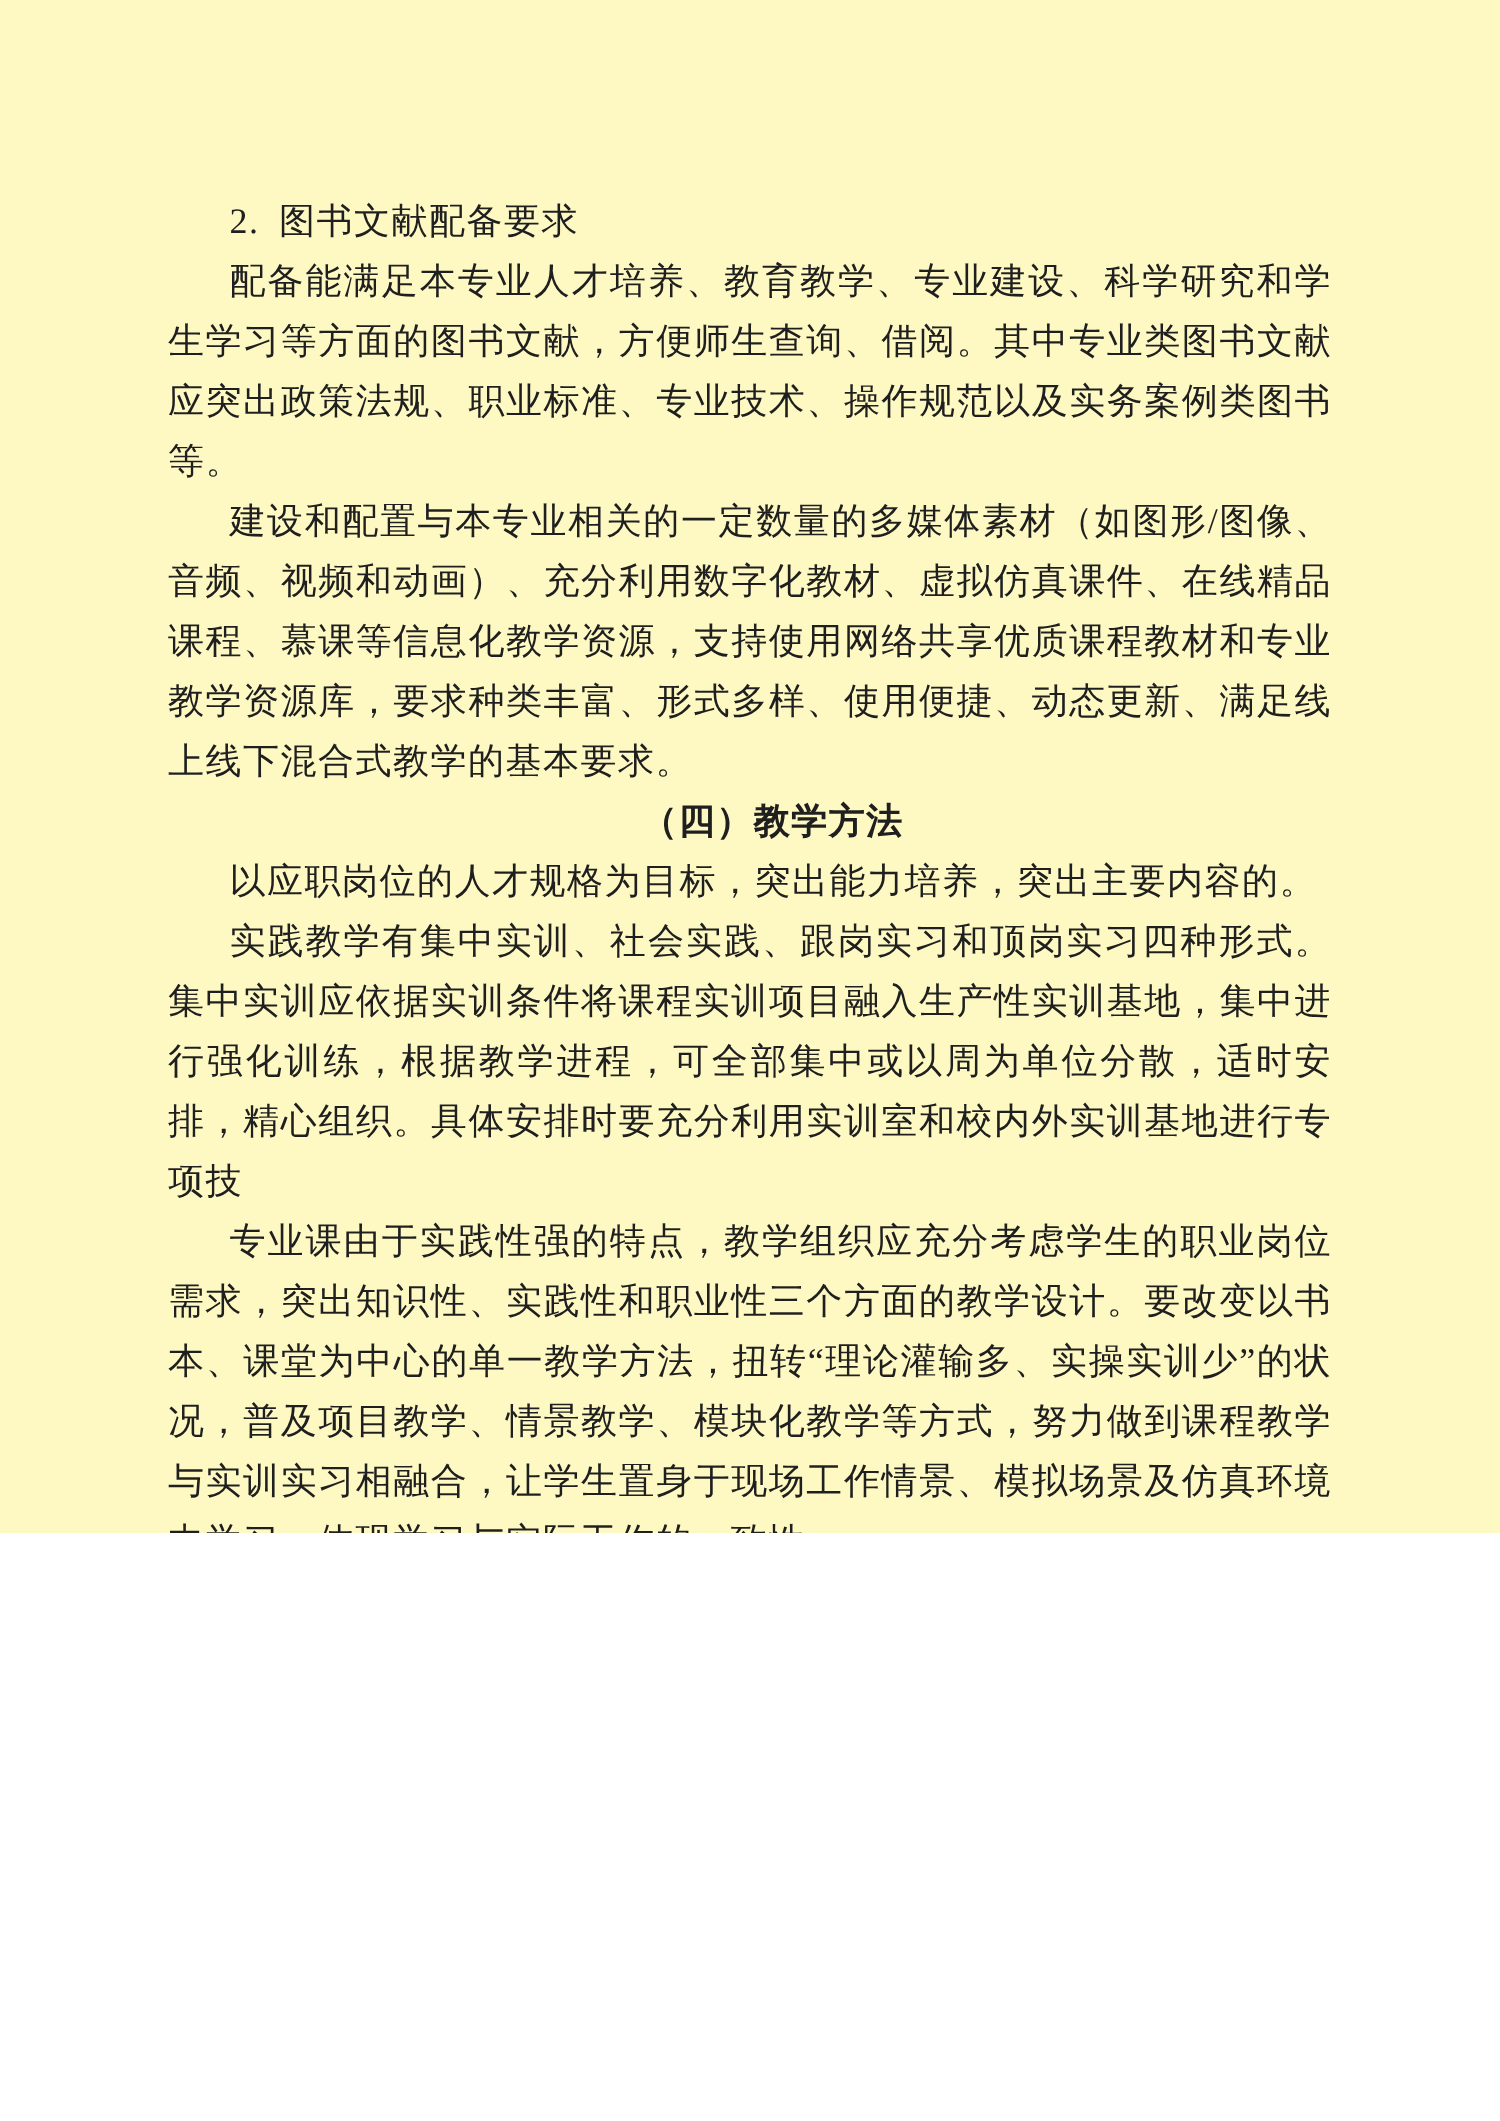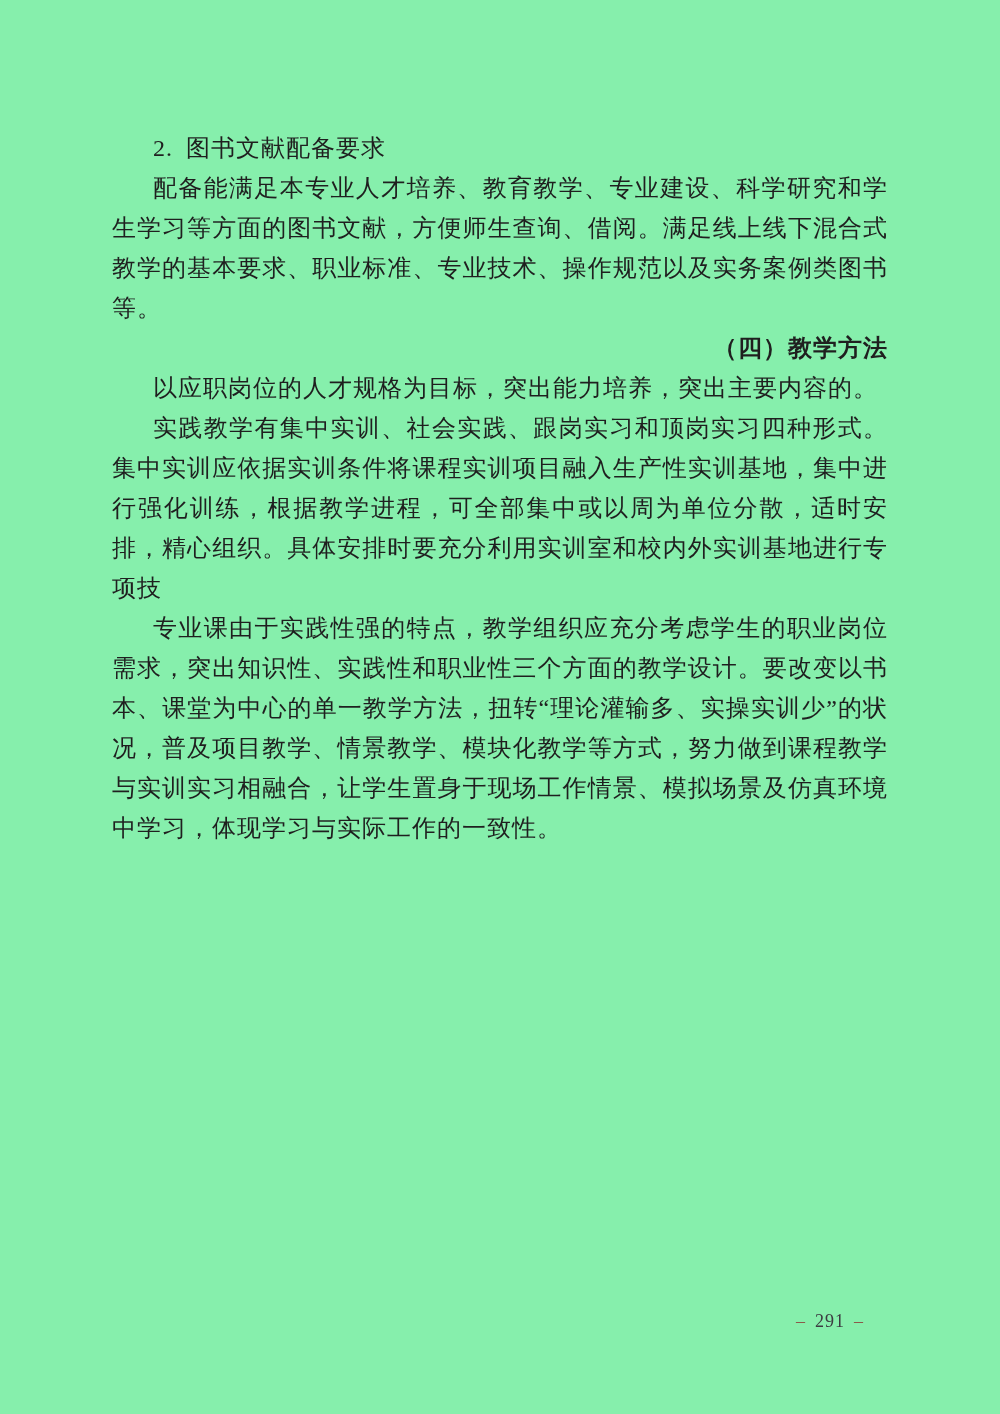--- a/index.html
+++ b/index.html
@@ -3,22 +3,22 @@
 <meta charset="utf-8">
 <style>
   html, body {
     margin: 0;
     padding: 0;
     background: #ffffff;
   }
   .page {
     position: relative;
     width: 1000px;
-    height: 1414px;
-    background: #86efac;
+    height: 1022px;
+    background: #fef9c3;
     overflow: hidden;
     font-family: "Liberation Serif", "DejaVu Serif", serif;
     color: #1f1f1f;
   }
   .content {
     position: absolute;
     left: 112px;
     top: 128px;
     width: 776px;
   }
@@ -31,21 +31,21 @@
     text-justify: inter-ideograph;
     word-break: break-all;
   }
   p.numbered-heading {
     text-indent: 41px;
     text-align: left;
   }
   p.section-heading {
     text-indent: 30px;
     font-weight: 700;
-    text-align: right;
+    text-align: center;
   }
   p.body-paragraph {
     text-indent: 41px;
   }
   .page-footer {
     position: absolute;
     top: 1306px;
     right: 136px;
     font-size: 18px;
     line-height: 30px;
@@ -60,21 +60,22 @@
     margin: 0 9px;
   }
 </style>
 </head>
 <body>
 
 <div class="page">
 
   <main class="content" id="content">
       <p class="numbered-heading">2. 图书文献配备要求</p>
-      <p class="body-paragraph">配备能满足本专业人才培养、教育教学、专业建设、科学研究和学生学习等方面的图书文献，方便师生查询、借阅。满足线上线下混合式教学的基本要求、职业标准、专业技术、操作规范以及实务案例类图书等。</p>
+      <p class="body-paragraph">配备能满足本专业人才培养、教育教学、专业建设、科学研究和学生学习等方面的图书文献，方便师生查询、借阅。其中专业类图书文献应突出政策法规、职业标准、专业技术、操作规范以及实务案例类图书等。</p>
+      <p class="body-paragraph">建设和配置与本专业相关的一定数量的多媒体素材（如图形/图像、音频、视频和动画）、充分利用数字化教材、虚拟仿真课件、在线精品课程、慕课等信息化教学资源，支持使用网络共享优质课程教材和专业教学资源库，要求种类丰富、形式多样、使用便捷、动态更新、满足线上线下混合式教学的基本要求。</p>
       <p class="section-heading">（四）教学方法</p>
       <p class="body-paragraph">以应职岗位的人才规格为目标，突出能力培养，突出主要内容的。</p>
       <p class="body-paragraph">实践教学有集中实训、社会实践、跟岗实习和顶岗实习四种形式。集中实训应依据实训条件将课程实训项目融入生产性实训基地，集中进行强化训练，根据教学进程，可全部集中或以周为单位分散，适时安排，精心组织。具体安排时要充分利用实训室和校内外实训基地进行专项技</p>
       <p class="body-paragraph">专业课由于实践性强的特点，教学组织应充分考虑学生的职业岗位需求，突出知识性、实践性和职业性三个方面的教学设计。要改变以书本、课堂为中心的单一教学方法，扭转“理论灌输多、实操实训少”的状况，普及项目教学、情景教学、模块化教学等方式，努力做到课程教学与实训实习相融合，让学生置身于现场工作情景、模拟场景及仿真环境中学习，体现学习与实际工作的一致性。</p>
     </main>
 
   <footer class="page-footer">
     <span class="dash">–</span><span class="num">291</span><span class="dash">–</span>
   </footer>
 

